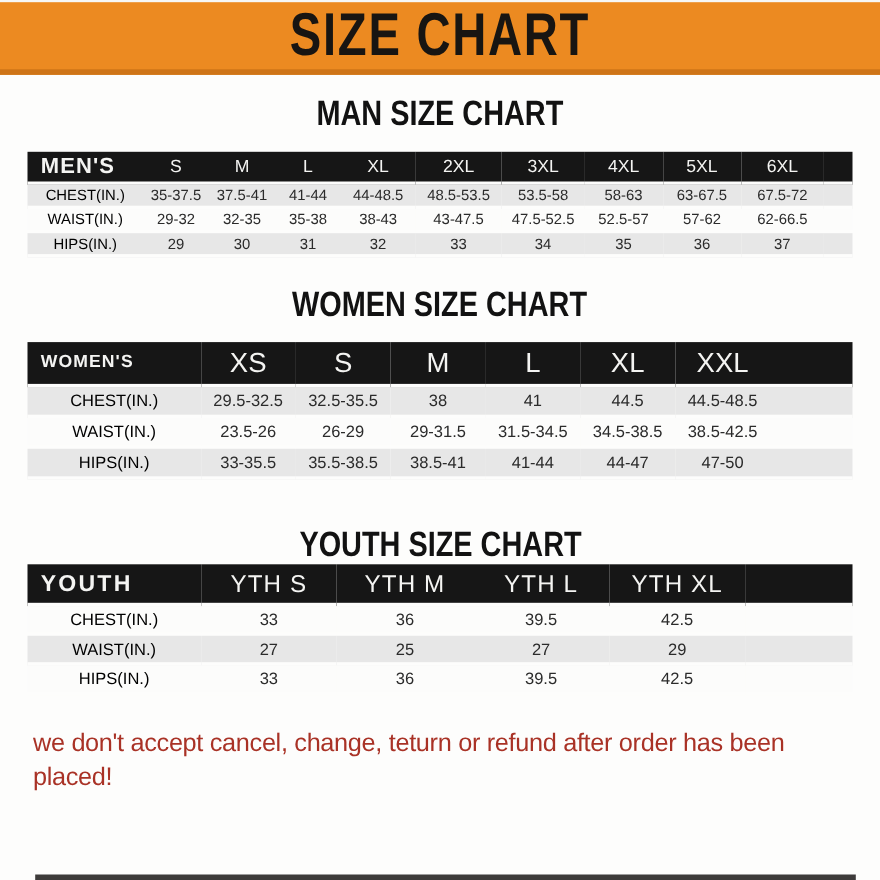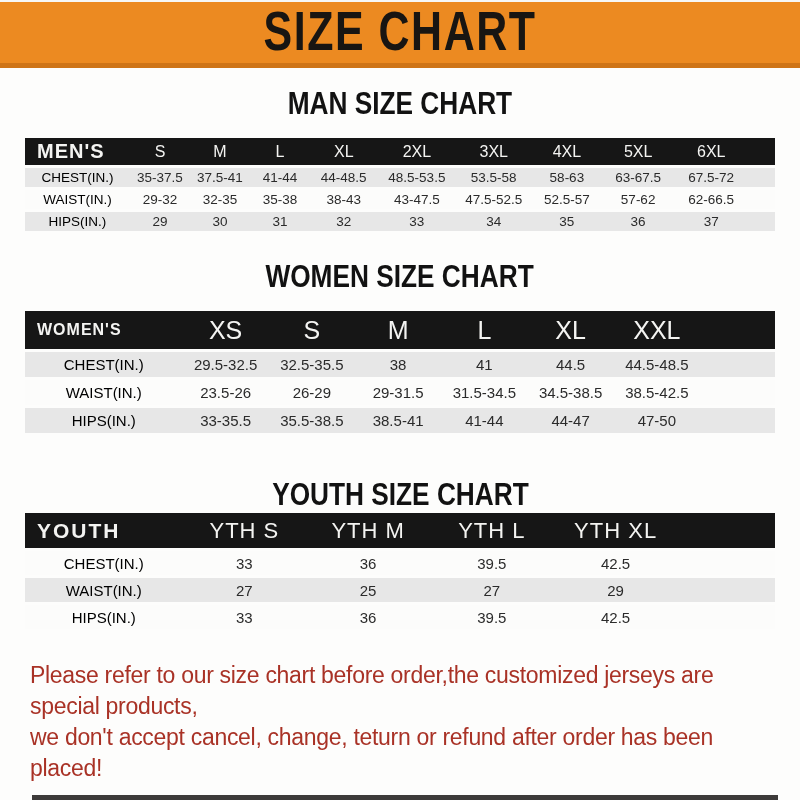--- a/index.html
+++ b/index.html
@@ -287,17 +287,16 @@
       <td>33</td>
       <td>36</td>
       <td>39.5</td>
       <td>42.5</td>
       <td></td>
     </tr>
   </tbody>
 </table>
 
 <div class="footer-note">
-  <div>Please refer to our size chart before order,the customized jerseys are special products,</div>
   <div>we don't accept cancel, change, teturn or refund after order has been placed!</div>
 </div>
 
 <div class="bottom-strip"></div>
 
 </body></html>

